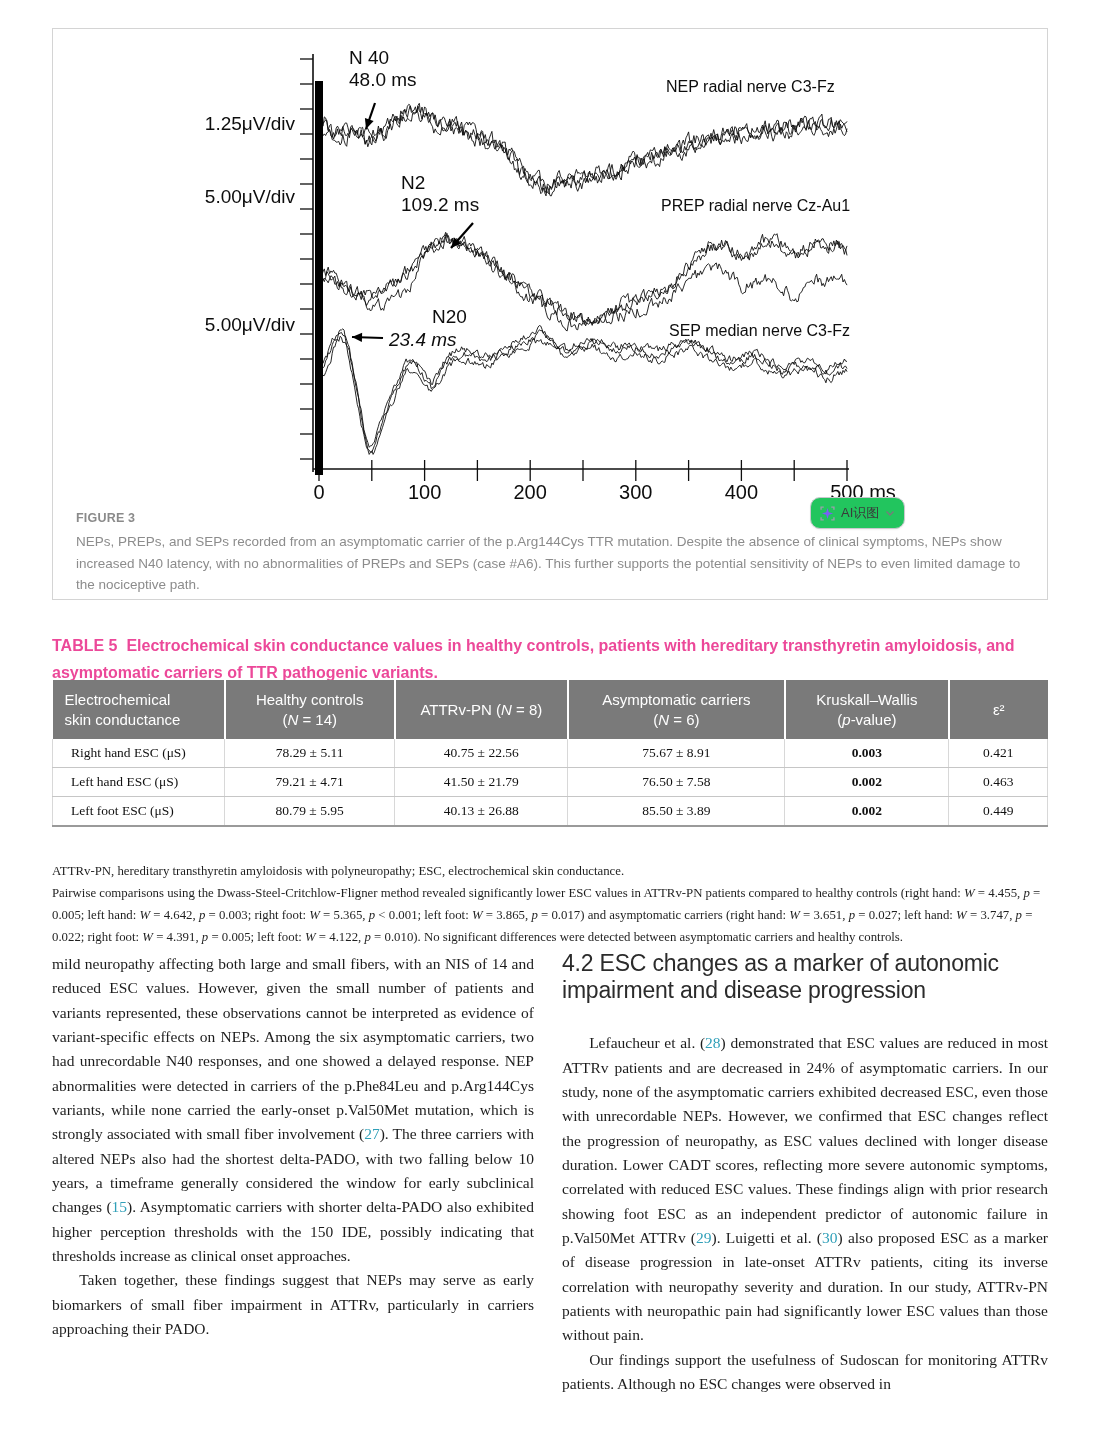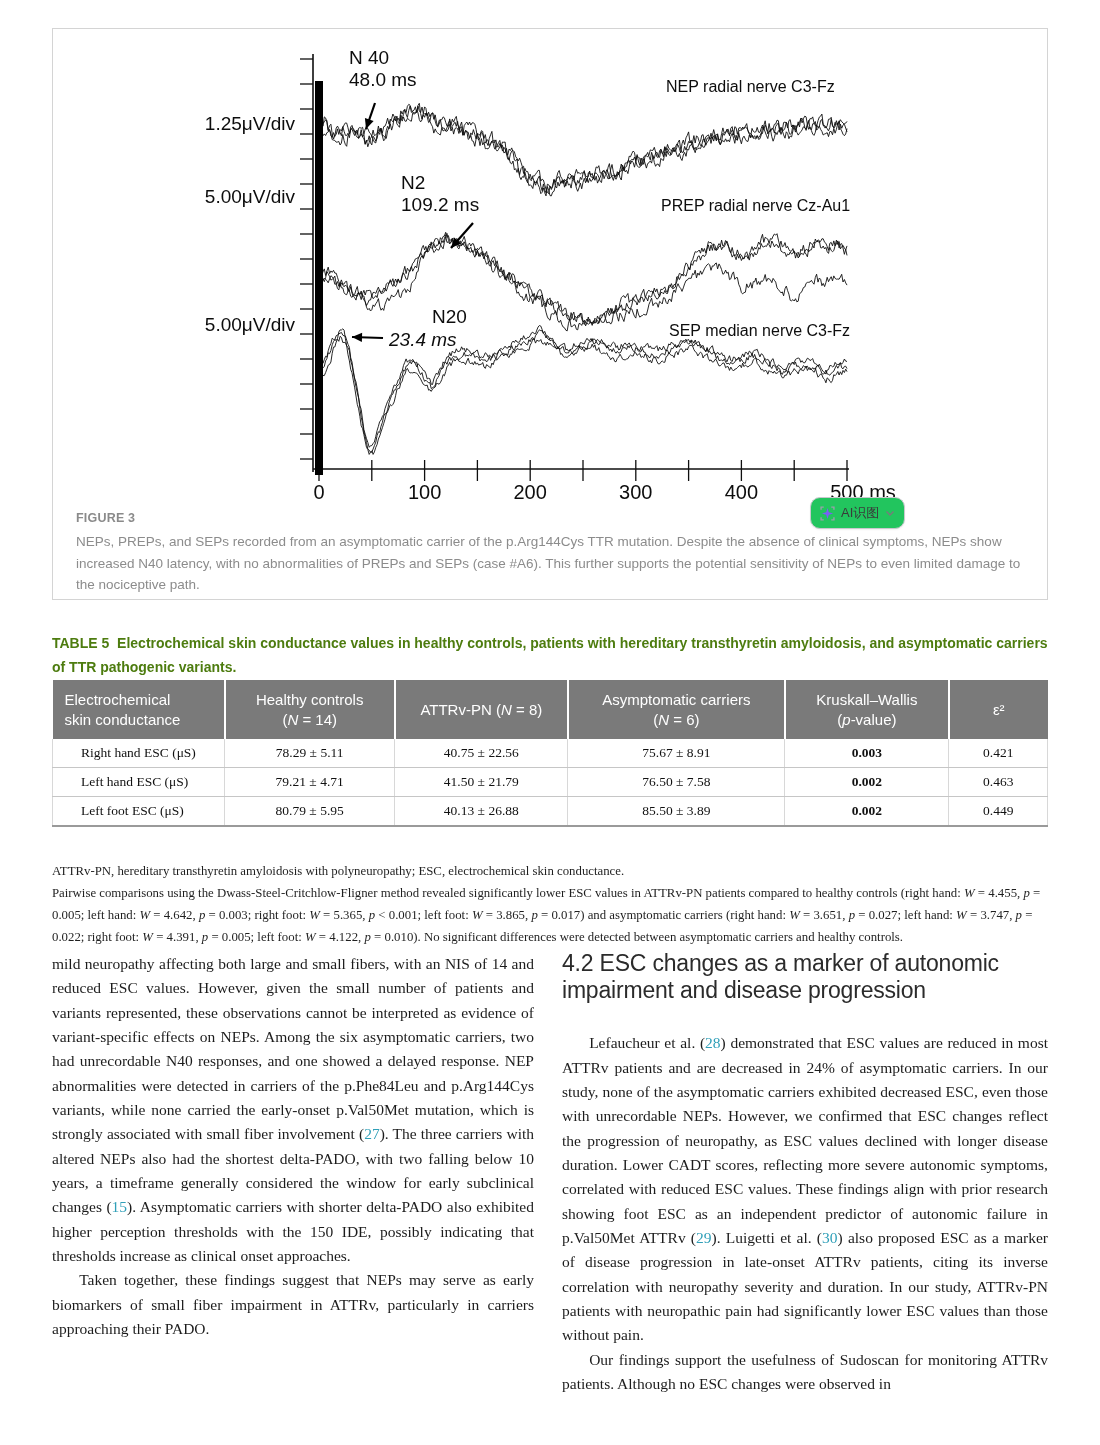--- a/index.html
+++ b/index.html
@@ -20,32 +20,32 @@
   .figcap-text{margin-top:6px;font-size:13.5px;color:#8c8c8c;line-height:1.6;}
 
   
   .ai-btn{position:absolute;left:810px;top:497px;height:30px;display:flex;align-items:center;gap:6px;
           background:#22c55e;border:1px solid #c9c9ce;border-radius:10px;padding:0 9px;cursor:pointer;
           box-shadow:0 1px 2px rgba(0,0,0,.06);}
   .ai-txt{font-size:13px;color:#3a3a3a;}
   .ai-chev{display:flex;align-items:center;}
 
   
-  .tbl-title{position:absolute;left:52px;top:632px;width:1000px;font-size:14px;line-height:1.7;
-             color:#4d7c0f;font-weight:700;}
+  .tbl-title{position:absolute;left:52px;top:632px;width:1000px;font-size:16px;line-height:1.7;
+             color:#ec4899;font-weight:700;}
   .data-table{position:absolute;left:52px;top:680px;width:996px;border-collapse:collapse;
               border-bottom:2px solid #9a9a9a;}
   .data-table th{background:#7a7a7a;color:#fff;font-weight:400;font-size:15px;line-height:1.3;
                  padding:10px 8px;vertical-align:middle;text-align:center;white-space:pre-line;}
   .data-table th:first-child{text-align:left;padding-left:12px;}
   .data-table th + th{border-left:2px solid #fff;}
   .data-table td{font-family:"Liberation Serif",serif;font-size:13.5px;color:#111;
                  padding:6px 8px;border-bottom:1px solid #c6c6c6;border-left:1px solid #d8d8d8;
                  text-align:center;background:#fff;}
-  .data-table td:first-child{text-align:left;padding-left:28px;border-left:1px solid #d8d8d8;}
+  .data-table td:first-child{text-align:left;padding-left:18px;border-left:1px solid #d8d8d8;}
   .data-table td:last-child{border-right:1px solid #d8d8d8;}
   .data-table td.pcol{font-weight:700;}
   .footnotes{position:absolute;left:52px;top:860px;width:1000px;
              font-family:"Liberation Serif",serif;font-size:12.8px;line-height:1.72;color:#1f1f1f;}
   .footnotes p{margin:0;}
 
   
   .col{position:absolute;font-family:"Liberation Serif",serif;font-size:15.5px;line-height:1.57;
        color:#1c1c1c;text-align:justify;}
   .col-left{left:52px;top:952px;width:482px;}

